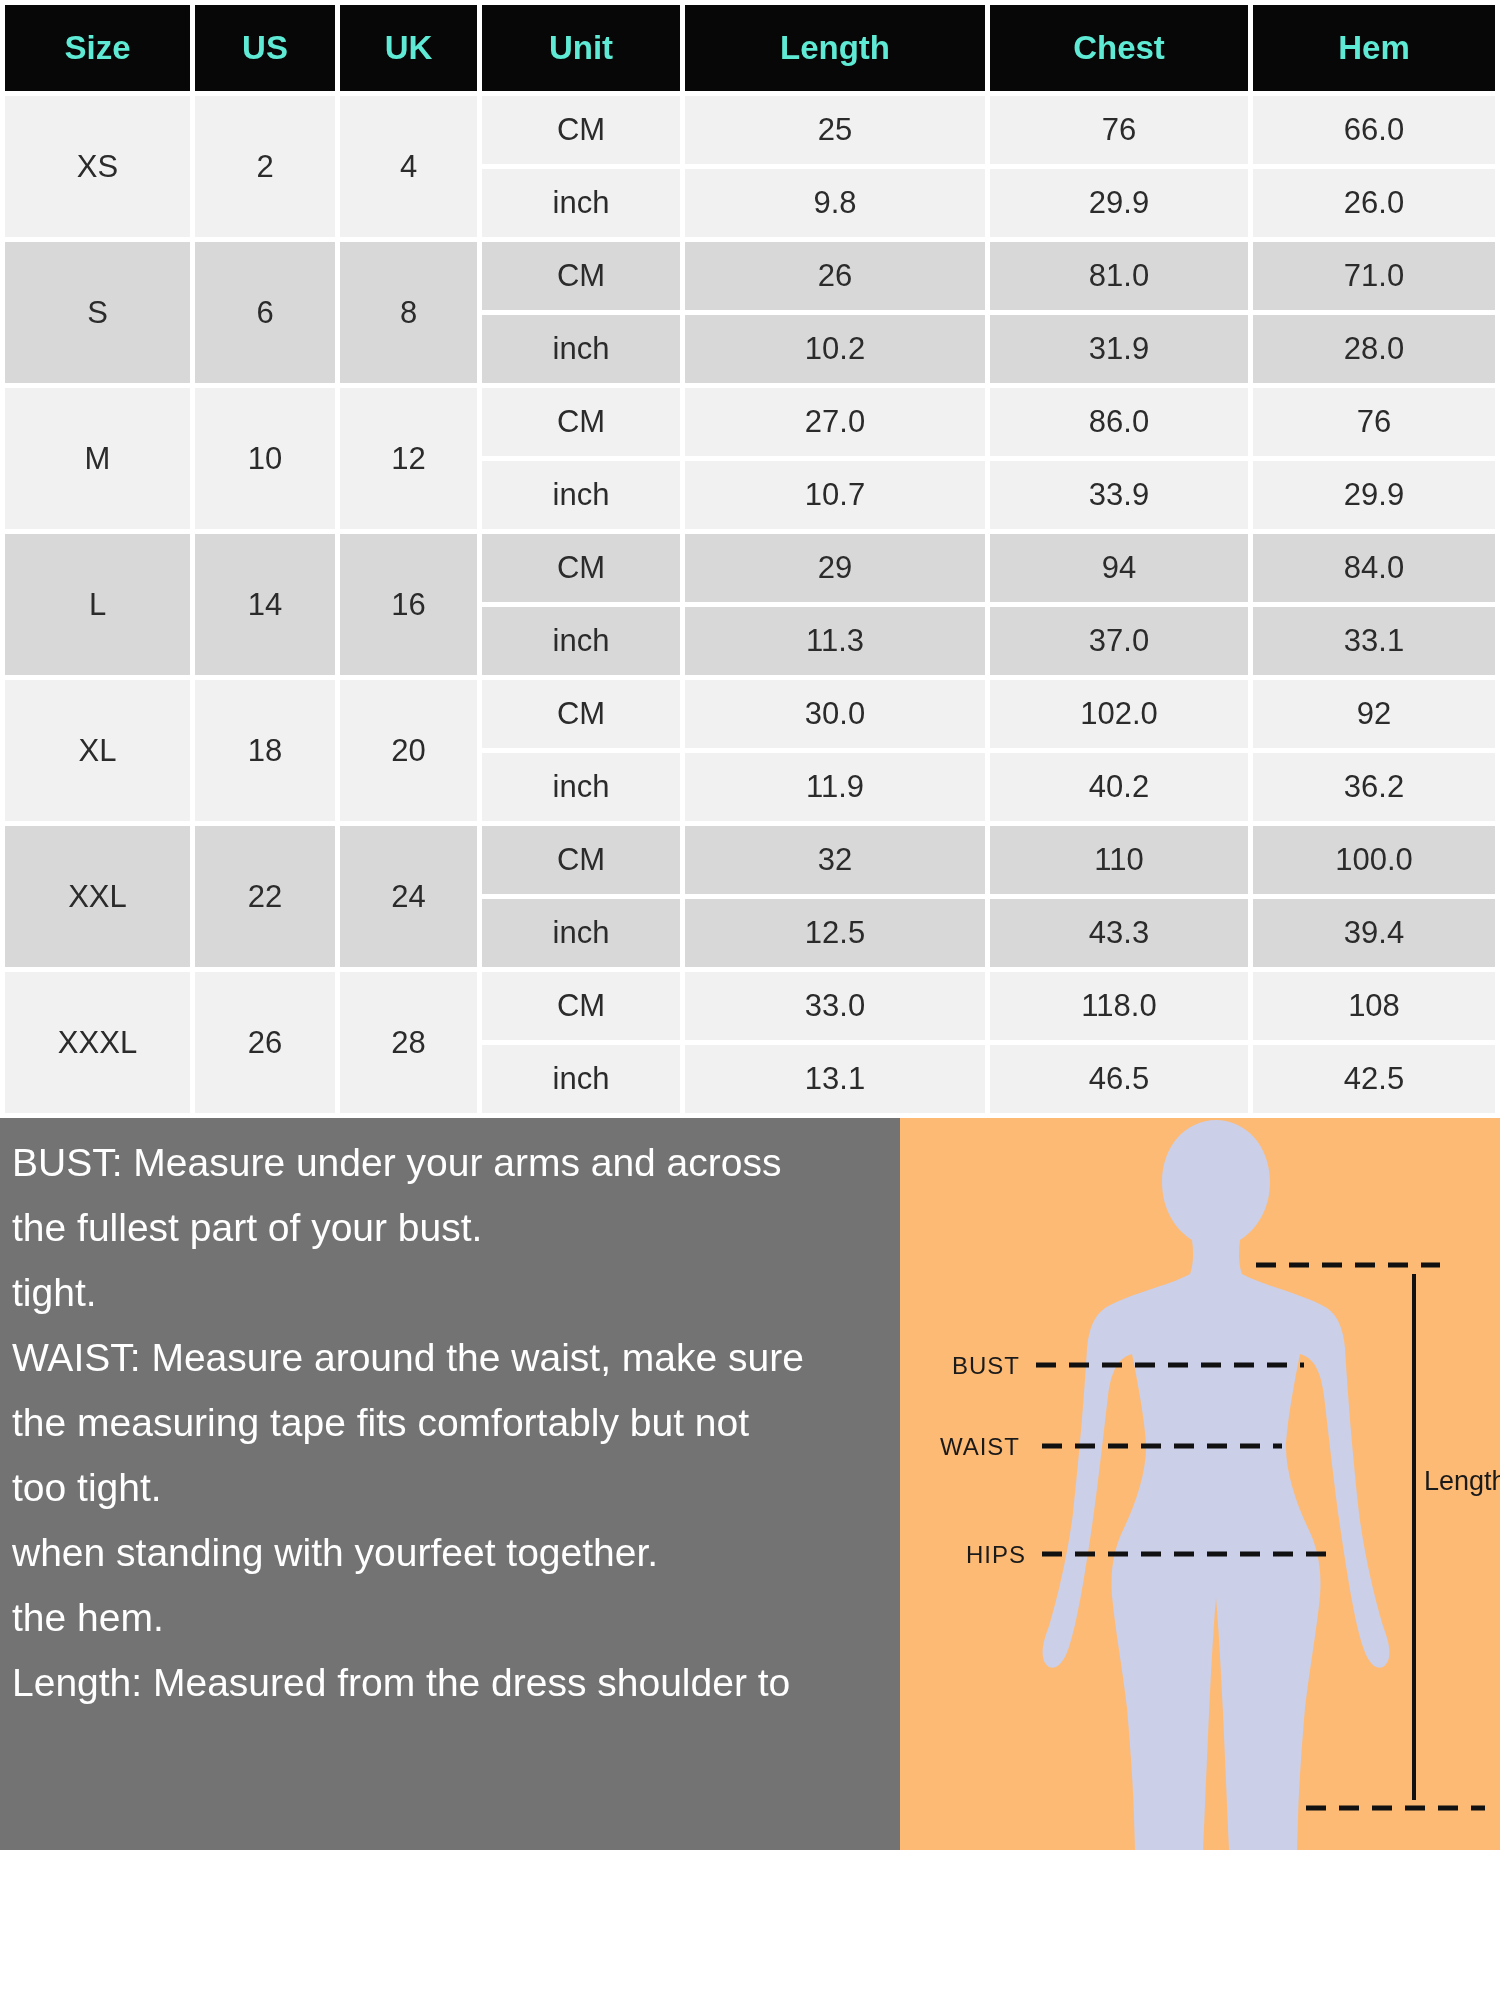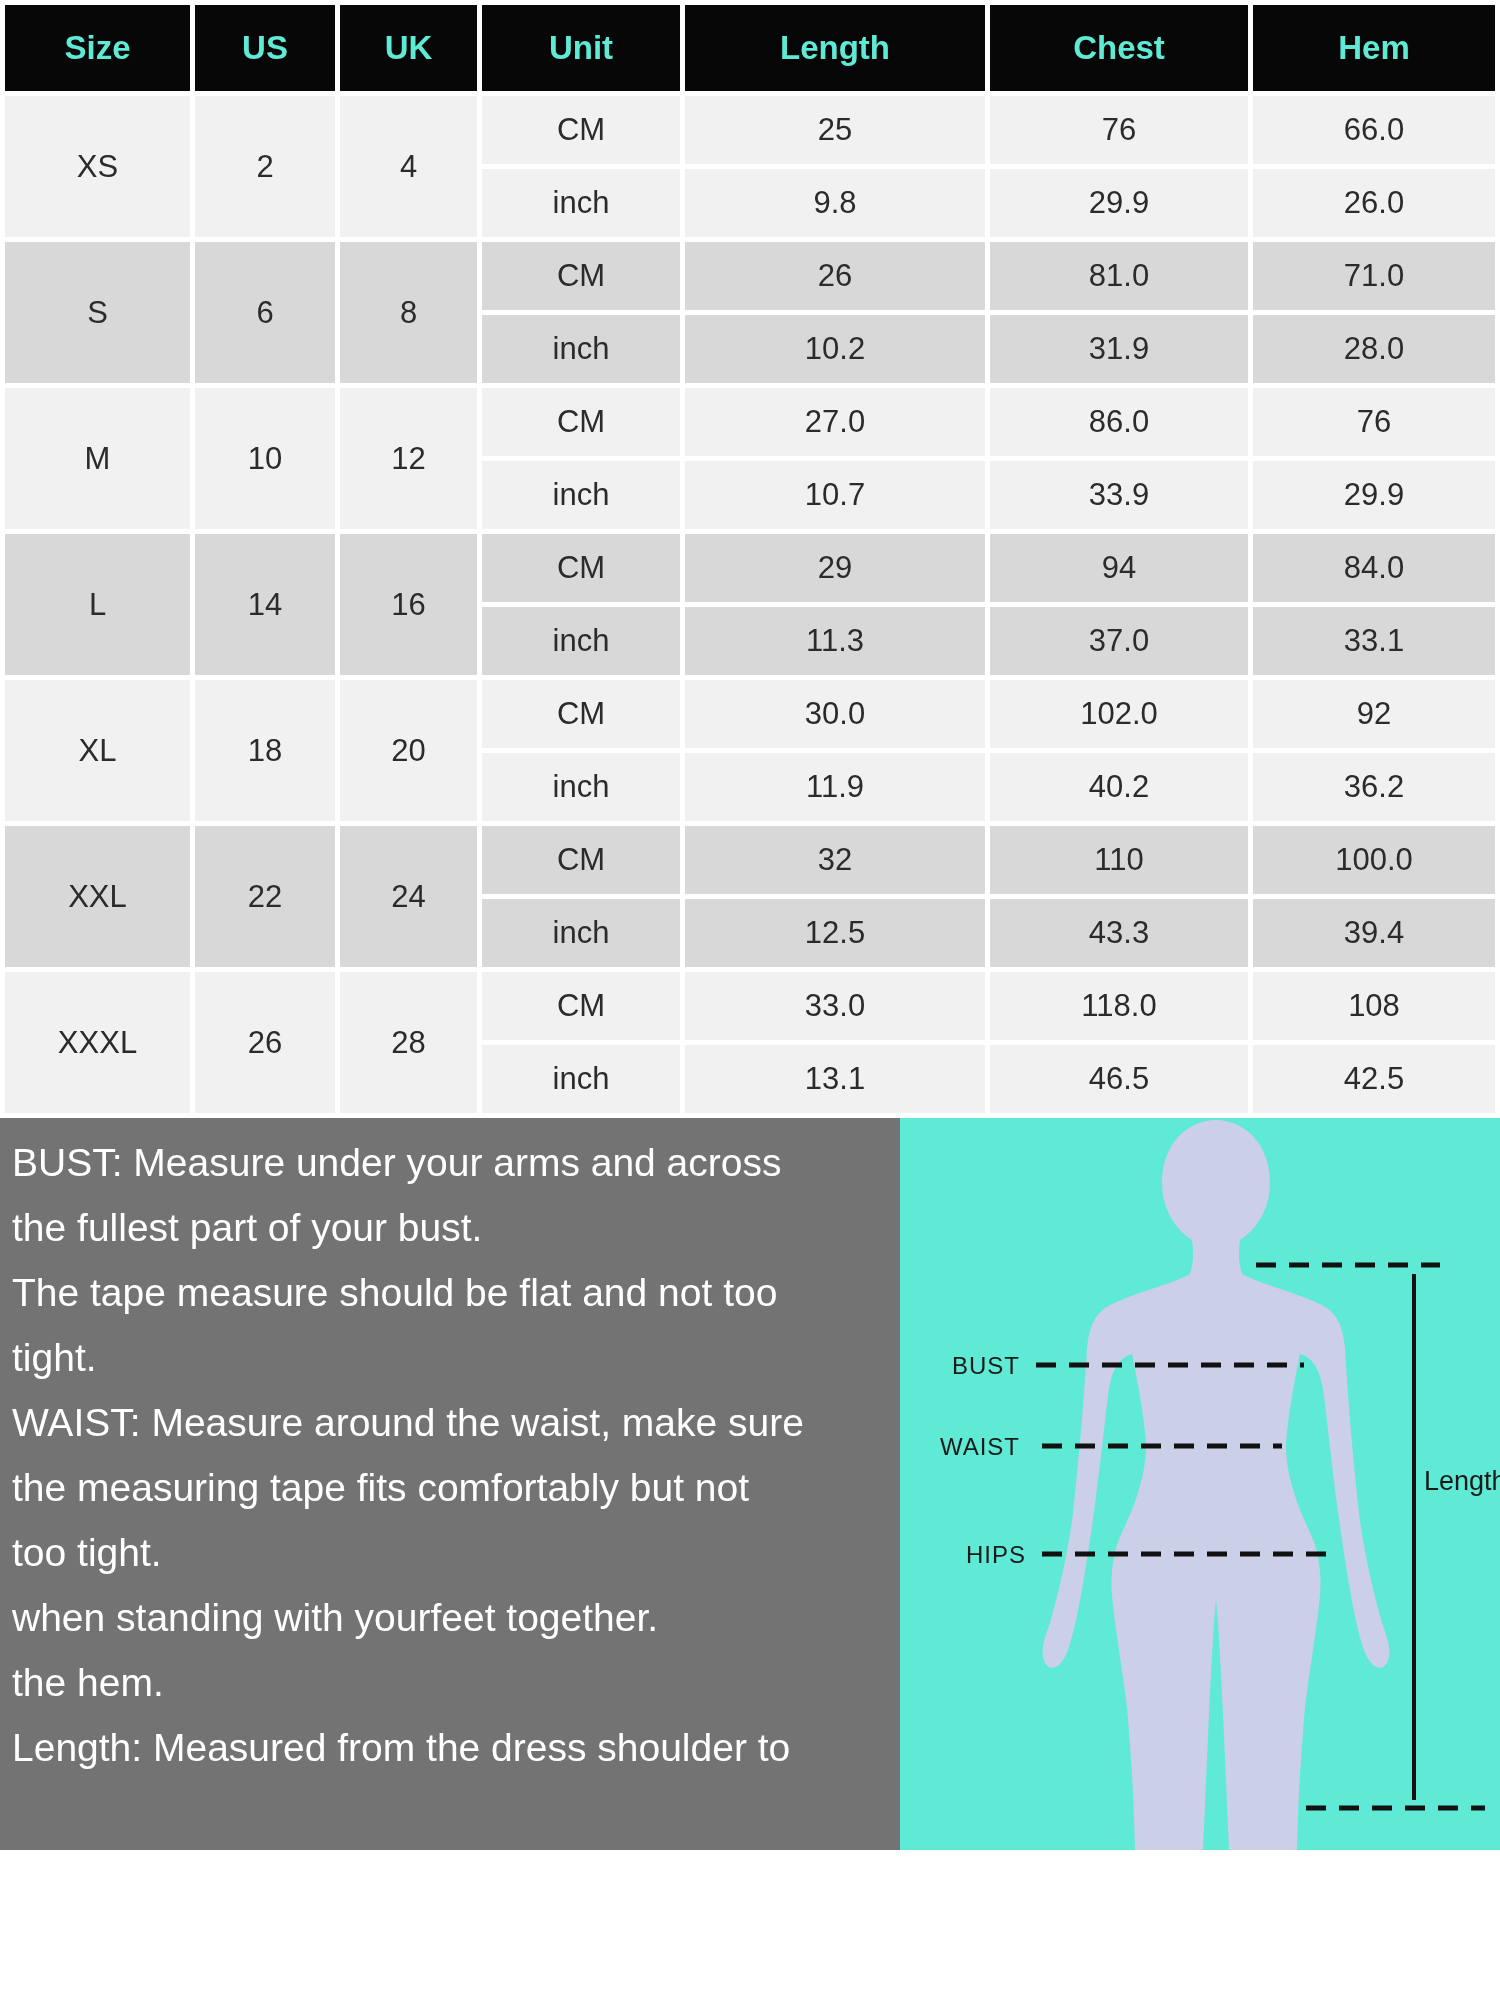--- a/index.html
+++ b/index.html
@@ -66,21 +66,21 @@
   }
   .instructions .line {
     font-size: 39px;
     line-height: 65px;
     white-space: nowrap;
     font-weight: 400;
   }
   .figure-panel {
     width: 600px;
     height: 732px;
-    background: #5eead4;
+    background: #fdba74;
   }
   .figure-panel svg { display: block; }
   .meas-label {
     font-family: "Liberation Sans", sans-serif;
     font-size: 24px;
     fill: #1a1a1a;
     letter-spacing: 1px;
   }
   .length-label {
     font-family: "Liberation Sans", sans-serif;
@@ -222,21 +222,20 @@
           <td>42.5</td>
         </tr>
       </tbody>
   </table>
 
   <div class="bottom">
 
     <div class="instructions">
         <div class="line">BUST: Measure under your arms and across</div>
         <div class="line">the fullest part of your bust.</div>
-        <div class="line">The tape measure should be flat and not too</div>
         <div class="line">tight.</div>
         <div class="line">WAIST: Measure around the waist, make sure</div>
         <div class="line">the measuring tape fits comfortably but not</div>
         <div class="line">too tight.</div>
         <div class="line">when standing with yourfeet together.</div>
         <div class="line">the hem.</div>
         <div class="line">Length: Measured from the dress shoulder to</div>
       </div>
 
     <div class="figure-panel">

